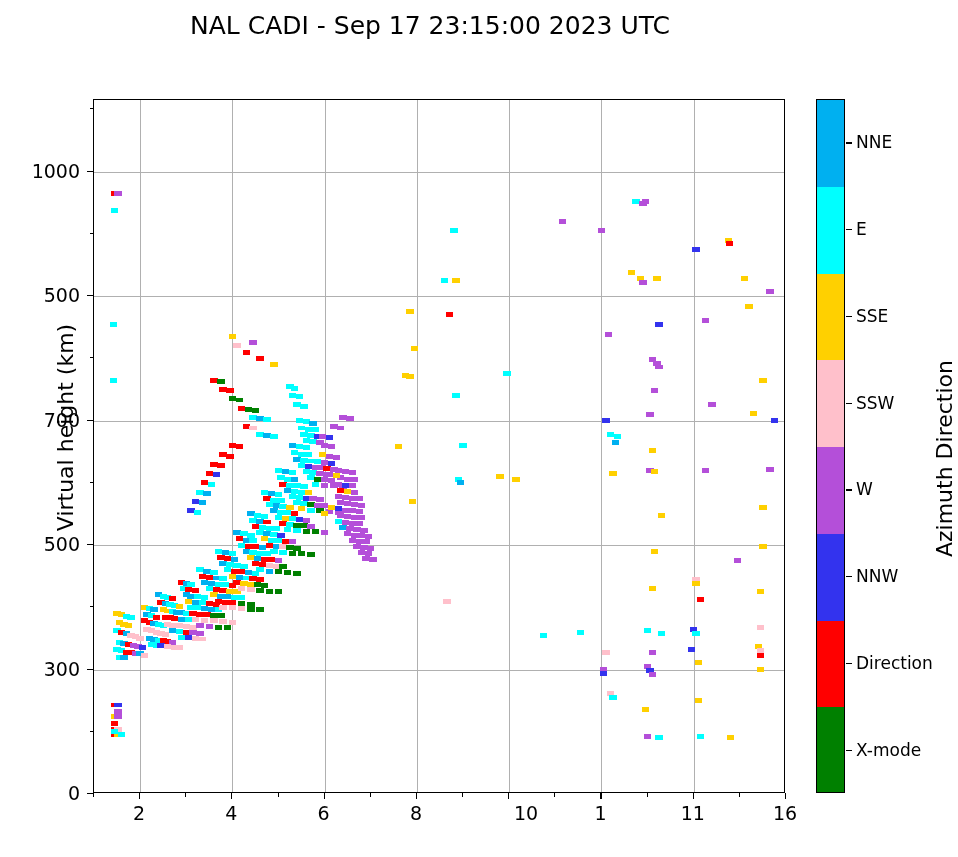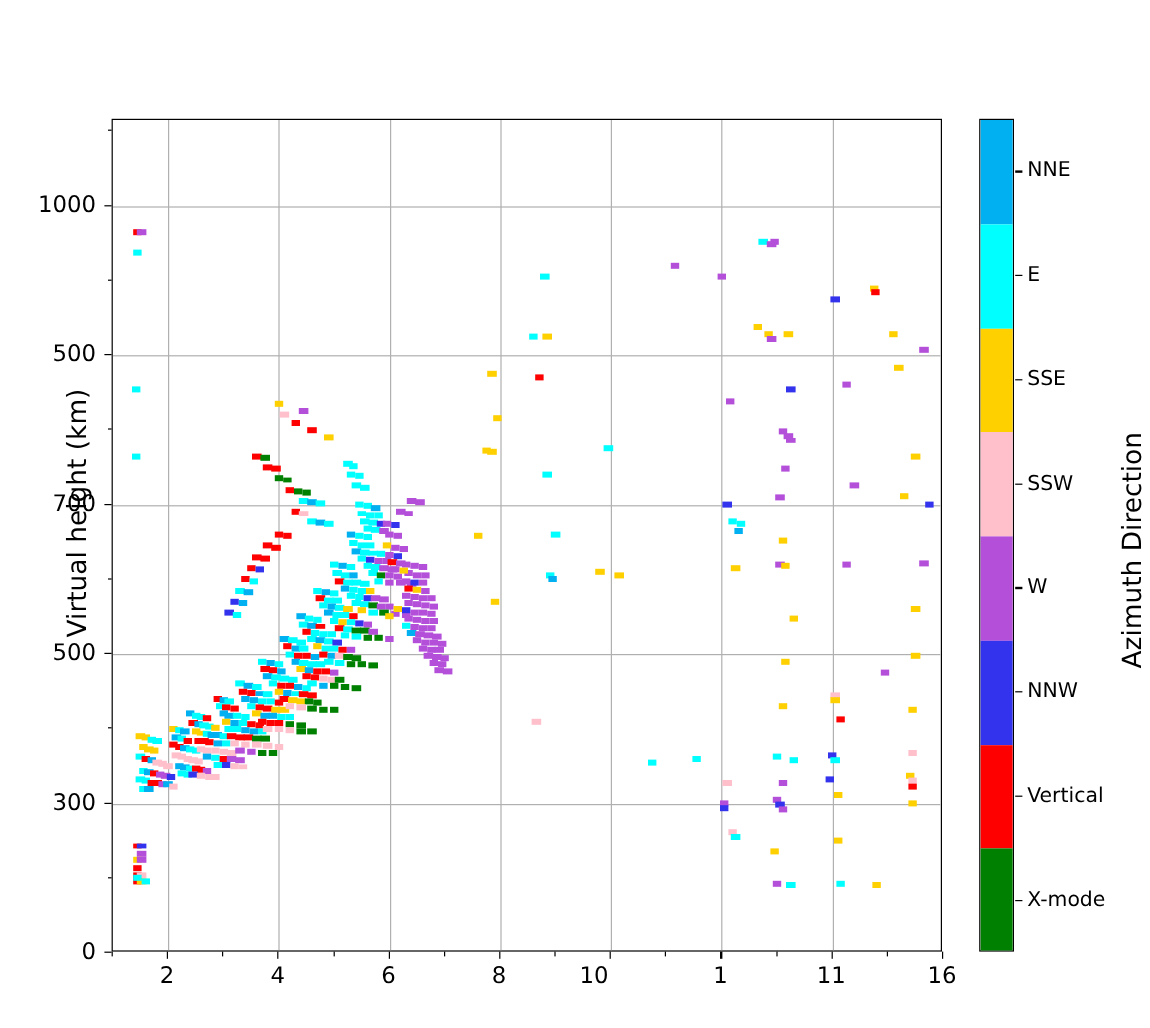--- a/index.html
+++ b/index.html
@@ -173,20 +173,21 @@
     transform: rotate(-90deg);
     transform-origin: center center;
     white-space: nowrap;
   }
 </style>
 </head>
 <body>
 
 <div id="figure">
 
+  <div id="title">NAL CADI - Sep 17 23:15:00 2023 UTC</div>
 
   <div id="plot-frame">
     <div id="grid-layer">
         <div class="gridline-v" style="left: 46.1333px;"></div>
         <div class="gridline-v" style="left: 138.4px;"></div>
         <div class="gridline-v" style="left: 230.667px;"></div>
         <div class="gridline-v" style="left: 322.933px;"></div>
         <div class="gridline-v" style="left: 415.2px;"></div>
         <div class="gridline-v" style="left: 507.467px;"></div>
         <div class="gridline-v" style="left: 599.733px;"></div>
@@ -767,21 +768,21 @@
   <div id="ticks-layer" style="position: absolute; left: 93px; top: 99px; width: 692px; height: 694px;">
       <div class="tick-x-major" style="left: 46.1333px;"></div>
       <div class="ticklabel-x" style="left: 46.1333px;">2</div>
       <div class="tick-x-major" style="left: 138.4px;"></div>
       <div class="ticklabel-x" style="left: 138.4px;">4</div>
       <div class="tick-x-major" style="left: 230.667px;"></div>
       <div class="ticklabel-x" style="left: 230.667px;">6</div>
       <div class="tick-x-major" style="left: 322.933px;"></div>
       <div class="ticklabel-x" style="left: 322.933px;">8</div>
       <div class="tick-x-major" style="left: 415.2px;"></div>
-      <div class="ticklabel-x" style="left: 402px;">10</div>
+      <div class="ticklabel-x" style="left: 433px;">10</div>
       <div class="tick-x-major" style="left: 507.467px;"></div>
       <div class="ticklabel-x" style="left: 507.467px;">1</div>
       <div class="tick-x-major" style="left: 599.733px;"></div>
       <div class="ticklabel-x" style="left: 599.733px;">11</div>
       <div class="tick-x-major" style="left: 692px;"></div>
       <div class="ticklabel-x" style="left: 692px;">16</div>
       <div class="tick-x-minor" style="left: 0px;"></div>
       <div class="tick-x-minor" style="left: 92.2667px;"></div>
       <div class="tick-x-minor" style="left: 184.533px;"></div>
       <div class="tick-x-minor" style="left: 276.8px;"></div>
@@ -828,19 +829,19 @@
       <div class="cb-label" style="top: 229.125px;">E</div>
       <div class="cb-tick" style="top: 315.875px;"></div>
       <div class="cb-label" style="top: 315.875px;">SSE</div>
       <div class="cb-tick" style="top: 402.625px;"></div>
       <div class="cb-label" style="top: 402.625px;">SSW</div>
       <div class="cb-tick" style="top: 489.375px;"></div>
       <div class="cb-label" style="top: 489.375px;">W</div>
       <div class="cb-tick" style="top: 576.125px;"></div>
       <div class="cb-label" style="top: 576.125px;">NNW</div>
       <div class="cb-tick" style="top: 662.875px;"></div>
-      <div class="cb-label" style="top: 662.875px;">Vertical</div>
+      <div class="cb-label" style="top: 662.875px;">Direction</div>
       <div class="cb-tick" style="top: 749.625px;"></div>
       <div class="cb-label" style="top: 749.625px;">X-mode</div>
     </div>
   <div id="cb-title">Azimuth Direction</div>
 
 </div>
 
 </body></html>

